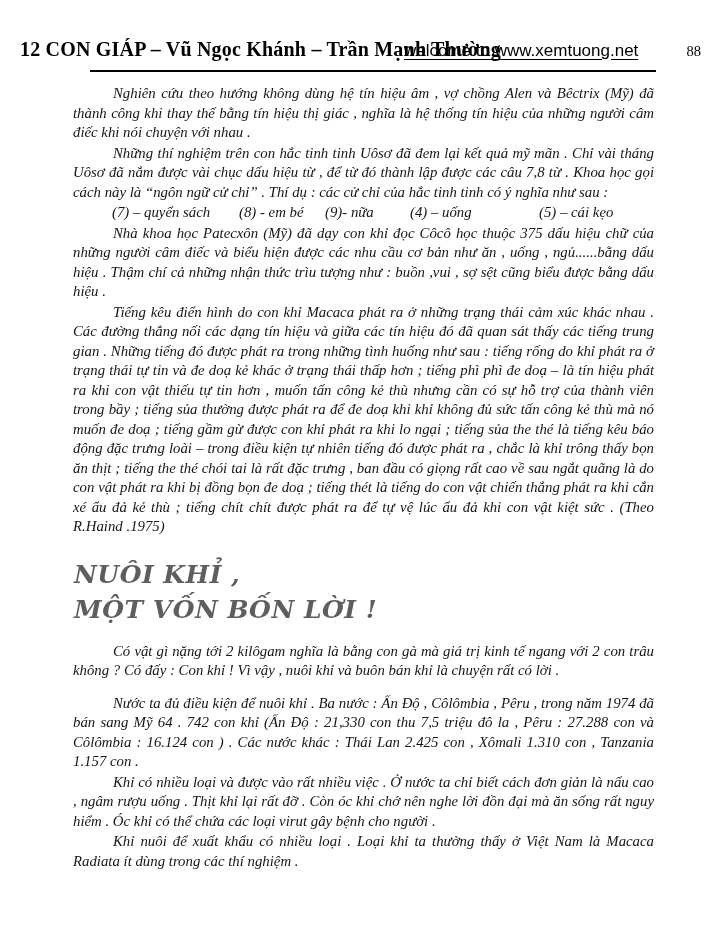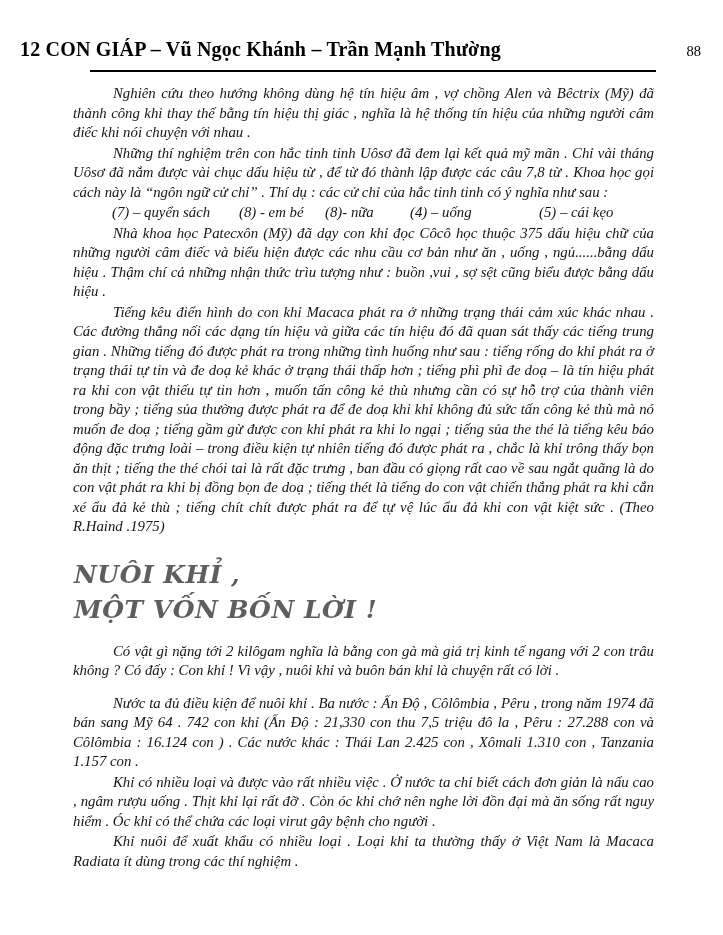--- a/index.html
+++ b/index.html
@@ -48,30 +48,31 @@
     font-size: 25px; line-height: 35px; letter-spacing: 0.5px;
     margin: 20px 0 15px 2px; text-indent: 0;
   }
 </style>
 </head>
 <body>
 
 <div class="page">
   <header class="header">
     <div class="book-title">12 CON GIÁP – Vũ Ngọc Khánh – Trần Mạnh Thường</div>
+    <div class="site-link">welcome to www.xemtuong.net</div>
     <div class="page-number">88</div>
   </header>
   <div class="rule"></div>
   <main class="body" id="content">
       <p class="para">Nghiên cứu theo hướng không dùng hệ tín hiệu âm , vợ chồng Alen  và Bêctrix (Mỹ) đã thành công khi thay thế bằng tín hiệu thị giác , nghĩa là hệ thống tín hiệu của những người câm điếc khi nói chuyện với nhau .</p>
       <p class="para">Những thí nghiệm trên con hắc tinh tinh Uôsơ đã đem lại kết quả mỹ mãn . Chỉ vài tháng Uôsơ đã nắm được vài chục dấu hiệu từ , để từ đó thành lập được các câu 7,8 từ . Khoa học gọi cách này là “ngôn ngữ cử chỉ” . Thí dụ : các cử chỉ của hắc tinh tinh có ý nghĩa như sau :</p>
       <div class="items-row">
         <span class="it0">(7) – quyển sách</span>
         <span class="it1">(8) - em bé</span>
-        <span class="it2">(8)- nữa</span>
+        <span class="it2">(9)- nữa</span>
         <span class="it3">(4) – uống</span>
         <span class="it4">(5) – cái kẹo</span>
       </div>
       <p class="para">Nhà khoa học Patecxôn (Mỹ) đã dạy con khỉ đọc Côcô học thuộc 375 dấu hiệu chữ của những người câm điếc và biểu hiện được các nhu cầu cơ bản như ăn , uống , ngủ......bằng dấu hiệu . Thậm chí cả những nhận thức trìu tượng như : buồn ,vui , sợ sệt cũng biểu được bằng dấu hiệu .</p>
       <p class="para">Tiếng kêu điển hình do con khỉ Macaca phát ra ở những trạng thái cảm xúc khác nhau . Các đường thẳng nối các dạng tín hiệu và giữa các tín hiệu đó đã quan sát thấy các tiếng trung gian . Những tiếng đó được phát ra trong những tình huống như sau : tiếng rống do khỉ phát ra ở trạng thái tự tin và đe doạ kẻ khác ở trạng thái thấp hơn ; tiếng phì phì đe doạ – là tín hiệu phát ra khi con vật thiếu tự tin hơn , muốn tấn công kẻ thù nhưng cần có sự hỗ trợ của thành viên trong bầy ; tiếng sủa thường được phát ra để đe doạ khi khỉ không đủ sức tấn công kẻ thù mà nó muốn đe doạ ; tiếng gầm gừ được con khỉ phát ra khi lo ngại ; tiếng sủa the thé là tiếng kêu báo động đặc trưng loài – trong điều kiện tự nhiên tiếng đó được phát ra , chắc là khỉ trông thấy bọn ăn thịt ; tiếng the thé chói tai là rất đặc trưng , ban đầu có giọng rất cao về sau ngắt quãng là do con vật phát ra khi bị đồng bọn đe doạ ; tiếng thét là tiếng do con vật chiến thắng phát ra khi cắn xé ẩu đả kẻ thù ; tiếng chít chít được phát ra để tự vệ lúc ẩu đả khi con vật kiệt sức . (Theo R.Haind .1975)</p>
       <h2 class="section-heading" style="color: rgb(94, 94, 94);">
         <div>NUÔI KHỈ ,</div>
         <div>MỘT VỐN BỐN LỜI !</div>
       </h2>
       <p class="para">Có vật gì nặng tới 2 kilôgam nghĩa là bằng con gà mà giá trị kinh tế ngang với 2 con trâu không ? Có đấy : Con khỉ ! Vì vậy , nuôi khỉ và buôn bán khỉ là chuyện rất có lời .</p>

